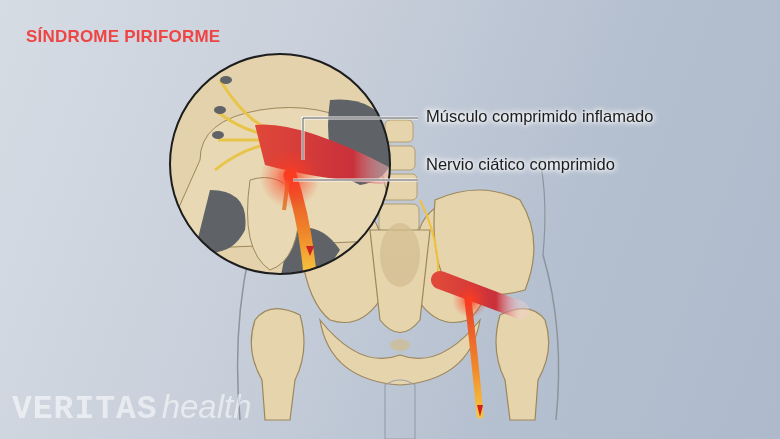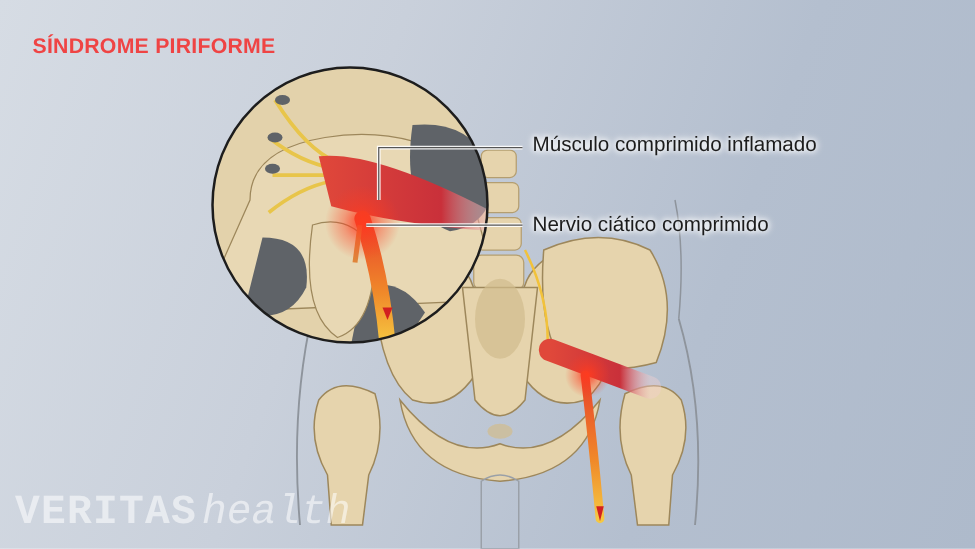--- a/index.html
+++ b/index.html
@@ -2,24 +2,24 @@
 <html><head>
 <meta charset="utf-8">
 <style>
   html,body{margin:0;padding:0;}
   body{width:780px;height:439px;overflow:hidden;position:relative;
     background:linear-gradient(110deg,#d6dce4 0%,#c9d0db 35%,#b4bfcf 70%,#aebacb 100%);
     font-family:"Liberation Sans",sans-serif;}
   .title{position:absolute;left:26px;top:27px;font-size:17px;font-weight:bold;color:#ef4444;letter-spacing:0.2px;}
   .label{position:absolute;font-size:16.5px;color:#1c1c1c;text-shadow:0 0 4px #fff,0 0 6px #fff,0 0 8px #fff;}
   .lbl1{left:426px;top:107px;}
-  .lbl2{left:426px;top:171px;}
+  .lbl2{left:426px;top:155px;}
   .logo{position:absolute;left:12px;top:388px;font-size:33px;color:rgba(255,255,255,0.55);}
   .logo .v{font-weight:bold;letter-spacing:1px;font-family:Liberation Mono, monospace;}
-  .logo .h{font-family:Liberation Mono, monospace;font-style:italic;font-weight:normal;margin-left:4px;}
+  .logo .h{font-family:Liberation Sans, sans-serif;font-style:italic;font-weight:normal;margin-left:4px;}
   svg.art{position:absolute;left:0;top:0;}
 </style>
 </head>
 <body>
 
 <svg class="art" width="780" height="439" viewBox="0 0 780 439">
   <defs>
     <radialGradient id="inflam" cx="0.5" cy="0.5" r="0.5">
       <stop offset="0" stop-color="#ff3b1f" stop-opacity="0.95"></stop>
       <stop offset="0.5" stop-color="#ff3b1f" stop-opacity="0.4"></stop>

